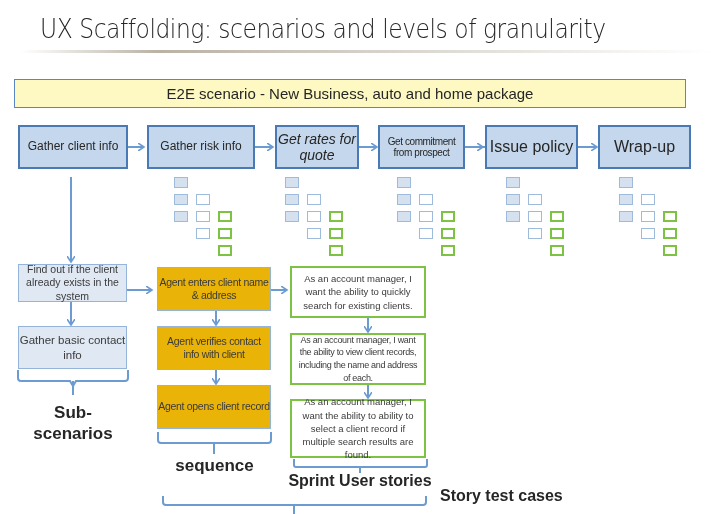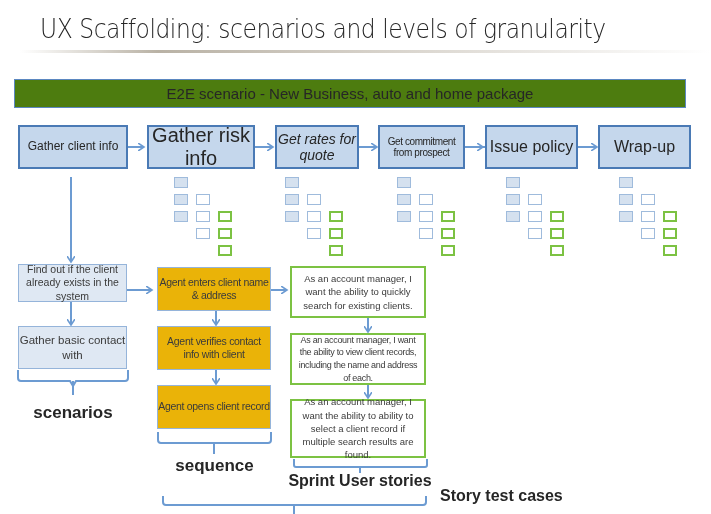--- a/index.html
+++ b/index.html
@@ -1,20 +1,20 @@
 <!DOCTYPE html>
 <html><head>
 <meta charset="utf-8">
 <style>
   html, body { margin:0; padding:0; background:#ffffff; }
   body { width:711px; height:514px; position:relative; overflow:hidden; font-family:"Liberation Sans", sans-serif; }
   .abs { position:absolute; }
   .title { left:40px; top:14px; font-size:26px; color:#262626; font-family:"DejaVu Sans", sans-serif; font-weight:300; letter-spacing:-0.5px; transform:scaleX(0.9); transform-origin:left; white-space:nowrap; }
   .title-rule { left:20px; top:50px; width:690px; height:3px; background:linear-gradient(to right, rgba(255,255,255,0), #b9b2a5 20%, #d5d0c8 50%, rgba(255,255,255,0)); }
-  .banner { left:14px; top:79px; width:672px; height:29px; background:#4d7c0f; border:1.5px solid #5b87c0; box-sizing:border-box; display:flex; align-items:center; justify-content:center; font-size:15px; color:#262626; }
+  .banner { left:14px; top:79px; width:672px; height:29px; background:#fef9c3; border:1.5px solid #5b87c0; box-sizing:border-box; display:flex; align-items:center; justify-content:center; font-size:15px; color:#262626; }
   .step { top:125px; height:44px; background:#c5d7ec; border:2px solid #4a7ab5; box-sizing:border-box; display:flex; align-items:center; justify-content:center; text-align:center; color:#262626; line-height:1.15; }
   .sq { position:absolute; width:14px; height:11px; box-sizing:border-box; }
   .sq.a { background:#d5e1ef; border:1.5px solid #9fbbdc; }
   .sq.b { background:#fff; border:1.5px solid #9fbbdc; }
   .sq.g { background:#fff; border:2px solid #7cc243; }
   .sub { background:#dfe8f3; border:1.5px solid #95b4da; box-sizing:border-box; display:flex; align-items:center; justify-content:center; text-align:center; font-size:10.5px; color:#3b3b3b; line-height:1.25; }
   .task { background:#eab308; border:1.5px solid #95b4da; box-sizing:border-box; display:flex; align-items:center; justify-content:center; text-align:center; font-size:10.5px; color:#3b3b3b; line-height:1.25; letter-spacing:-0.3px; }
   .story { background:#fff; border:2.5px solid #7cc243; box-sizing:border-box; display:flex; align-items:center; justify-content:center; text-align:center; font-size:9.5px; color:#3b3b3b; line-height:1.4; padding:0 4px; }
   .lbl { font-weight:bold; color:#262626; text-align:center; font-size:17px; line-height:1.25; }
   svg.lines { position:absolute; left:0; top:0; }
@@ -56,21 +56,21 @@
   <path d="M163,496 L163,502 Q163,505 166,505 L423,505 Q426,505 426,502 L426,496" fill="none" stroke="#6c9bd2" stroke-width="2"></path>
   <line x1="294" y1="505" x2="294" y2="514" stroke="#6c9bd2" stroke-width="2"></line>
 </svg>
 
 <div class="abs title">UX Scaffolding: scenarios and levels of granularity</div>
 <div class="abs title-rule"></div>
 
 <div class="abs banner">E2E scenario - New Business, auto and home package</div>
 
 <div class="abs step" style="left:18px;width:110px;font-size:12px;">Gather client info</div>
-<div class="abs step" style="left:147px;width:108px;font-size:20px;">Gather risk info</div>
+<div class="abs step" style="left:147px;width:108px;font-size:12px;">Gather risk info</div>
 <div class="abs step" style="left:275px;width:84px;font-size:14px;font-style:italic;">Get rates for quote</div>
 <div class="abs step" style="left:378px;width:87px;font-size:10px;letter-spacing:-0.4px;">Get commitment from prospect</div>
 <div class="abs step" style="left:485px;width:93px;font-size:16px;">Issue policy</div>
 <div class="abs step" style="left:598px;width:93px;font-size:16px;">Wrap-up</div>
 
 <div id="squares">
     <div class="sq a" style="left: 174px; top: 177px;"></div>
     <div class="sq a" style="left: 174px; top: 194px;"></div>
     <div class="sq a" style="left: 174px; top: 211px;"></div>
     <div class="sq b" style="left: 196px; top: 194px;"></div>
@@ -111,30 +111,31 @@
     <div class="sq a" style="left: 619px; top: 211px;"></div>
     <div class="sq b" style="left: 641px; top: 194px;"></div>
     <div class="sq b" style="left: 641px; top: 211px;"></div>
     <div class="sq b" style="left: 641px; top: 228px;"></div>
     <div class="sq g" style="left: 663px; top: 211px;"></div>
     <div class="sq g" style="left: 663px; top: 228px;"></div>
     <div class="sq g" style="left: 663px; top: 245px;"></div>
   </div>
 
 <div class="abs sub" style="left:18px;top:264px;width:109px;height:38px;">Find out if the client already exists in the system</div>
-<div class="abs sub" style="left:18px;top:326px;width:109px;height:43px;font-size:11.5px;">Gather basic contact with</div>
+<div class="abs sub" style="left:18px;top:326px;width:109px;height:43px;font-size:11.5px;">Gather basic contact info</div>
 
 <div class="abs task" style="left:157px;top:267px;width:114px;height:44px;">Agent enters client name &amp; address</div>
 <div class="abs task" style="left:157px;top:326px;width:114px;height:44px;">Agent verifies contact info with client</div>
 <div class="abs task" style="left:157px;top:385px;width:114px;height:44px;">Agent opens client record</div>
 
 <div class="abs story" style="left:290px;top:266px;width:136px;height:52px;">As an account manager, I want the ability to quickly search for existing clients.</div>
 <div class="abs story" style="left:290px;top:333px;width:136px;height:52px;font-size:9px;letter-spacing:-0.3px;">As an account manager, I want the ability to view client records, including the name and address of each.</div>
 <div class="abs story" style="left:290px;top:399px;width:136px;height:59px;">As an account manager, I want the ability to ability to select a client record if multiple search results are found.</div>
 
 <div class="abs lbl" style="left:18px;top:402px;width:110px;">
+  <div>Sub-</div>
   <div>scenarios</div>
 </div>
 <div class="abs lbl" style="left:158px;top:455px;width:113px;">
   <div>sequence</div>
 </div>
 <div class="abs lbl" style="left:285px;top:471px;width:150px;font-size:16px;">Sprint User stories</div>
 <div class="abs lbl" style="left:440px;top:486px;width:190px;font-size:16px;text-align:left;">Story test cases</div>
 
 </body></html>

